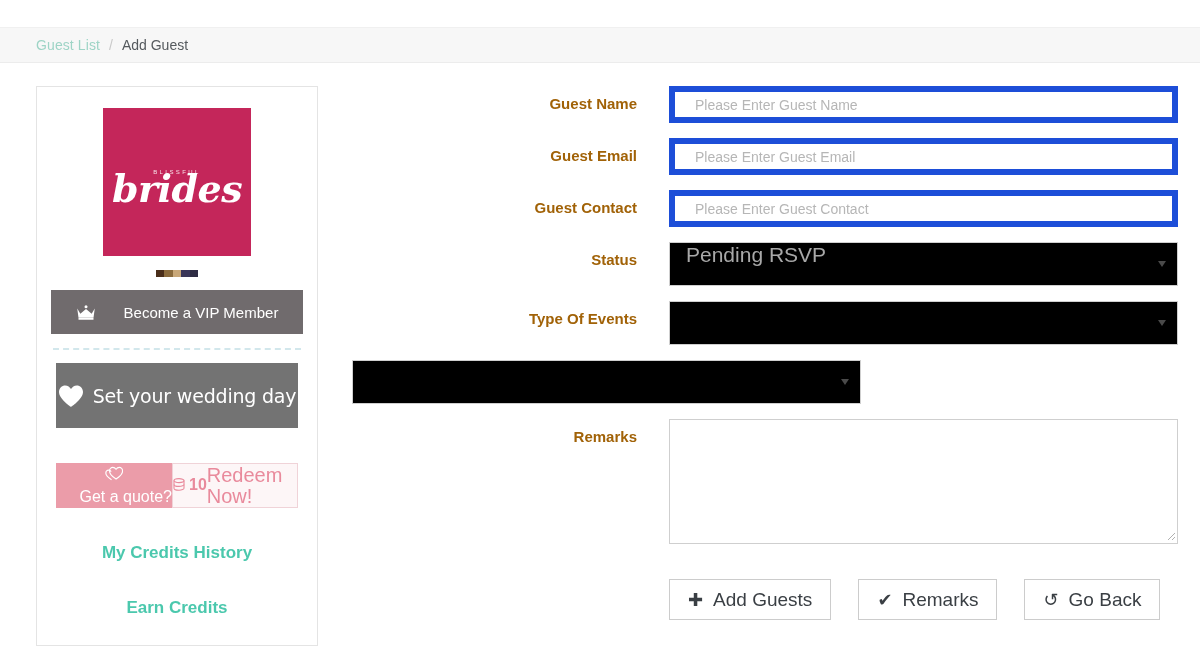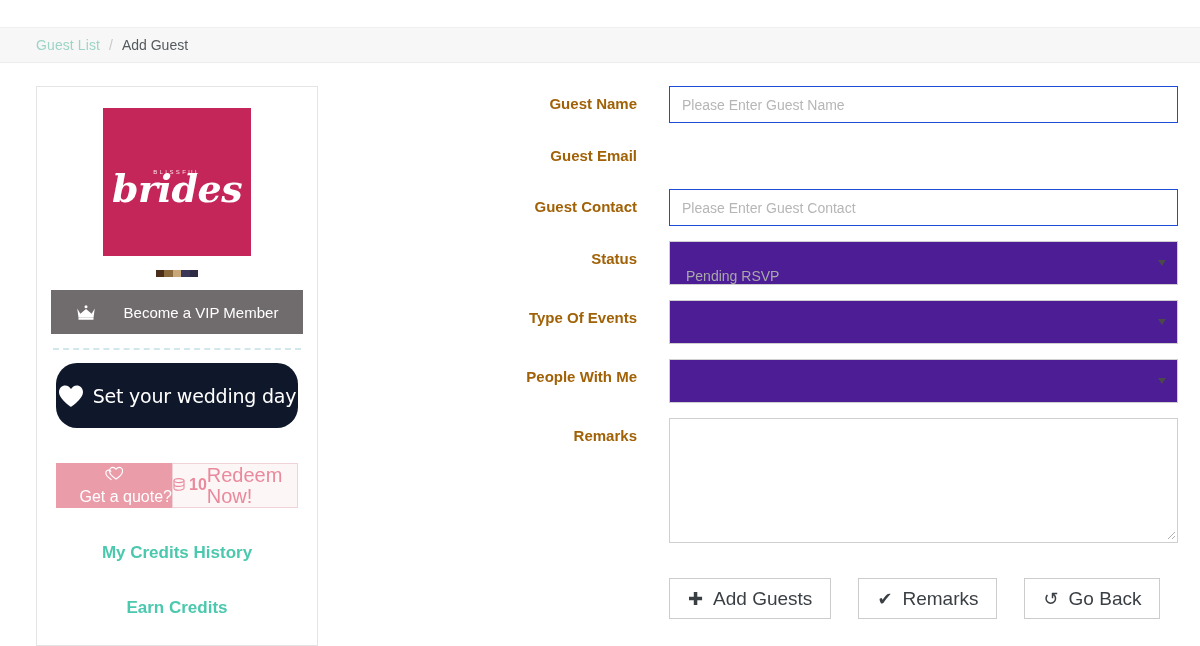--- a/index.html
+++ b/index.html
@@ -125,27 +125,26 @@
 
   .dash-divider {
     margin: 14px 16px 0 16px;
     border-top: 2px dashed #d2e7ec;
     height: 0;
   }
 
   .wedding-banner {
     margin: 13px 19px 0 19px;
     height: 65px;
-    background: #0f172a;
+    background: #737373;
     display: flex;
     align-items: center;
     justify-content: center;
     gap: 9px;
     cursor: pointer;
-    border-radius: 21px;
   }
   .wedding-banner .heart {
     width: 26px; height: 24px;
     display: block;
   }
   .wedding-text {
     color: #ffffff;
     font-size: 19px;
     font-family: "DejaVu Sans", sans-serif;
     letter-spacing: -.2px;
@@ -234,41 +233,41 @@
     line-height: 36px;
   }
   .form-label.tall { line-height: 36px; }
   .field-wrap {
     width: 509px;
     position: relative;
   }
   .inp {
     width: 100%;
     height: 37px;
-    border: 1px solid #1d4ed8;
-    background: #ffffff;
-    padding: 0 12px;
+    border: 6px solid #1d4ed8;
+    background: #ffffff;
+    padding: 0 20px;
     font-size: 14px;
     color: #444;
     font-family: "Liberation Sans", sans-serif;
     outline: none;
   }
   .inp::placeholder { color: #b6b6b6; }
 
   .sel {
     width: 100%;
     height: 44px;
     border: 1px solid #cfcfcf;
-    background: #4c1d95;
+    background: #000000;
     padding: 0 28px 0 16px;
-    font-size: 14px;
+    font-size: 21px;
     color: #a8a8a8;
     font-family: "Liberation Sans", sans-serif;
     display: flex;
-    align-items: flex-end;
+    align-items: flex-start;
     cursor: pointer;
     position: relative;
   }
   .sel.tall { height: 44px; }
   .sel-arrow {
     position: absolute;
     right: 11px;
     top: 50%;
     transform: translateY(-50%);
     width: 0; height: 0;
@@ -400,20 +399,23 @@
 
     <div class="form-row">
       <div class="form-label">Guest Name</div>
       <div class="field-wrap">
         <input class="inp" type="text" placeholder="Please Enter Guest Name" style="">
       </div>
     </div>
 
     <div class="form-row">
       <div class="form-label">Guest Email</div>
+      <div class="field-wrap">
+        <input class="inp" type="text" placeholder="Please Enter Guest Email" style="">
+      </div>
     </div>
 
     <div class="form-row">
       <div class="form-label">Guest Contact</div>
       <div class="field-wrap">
         <input class="inp" type="text" placeholder="Please Enter Guest Contact" style="">
       </div>
     </div>
 
     <div class="form-row">
@@ -430,21 +432,20 @@
       <div class="form-label">Type Of Events</div>
       <div class="field-wrap">
         <div class="sel tall">
           <span></span>
           <span class="sel-arrow"></span>
         </div>
       </div>
     </div>
 
     <div class="form-row">
-      <div class="form-label">People With Me</div>
       <div class="field-wrap">
         <div class="sel tall">
           <span></span>
           <span class="sel-arrow"></span>
         </div>
       </div>
     </div>
 
     <div class="form-row">
       <div class="form-label tall">Remarks</div>

